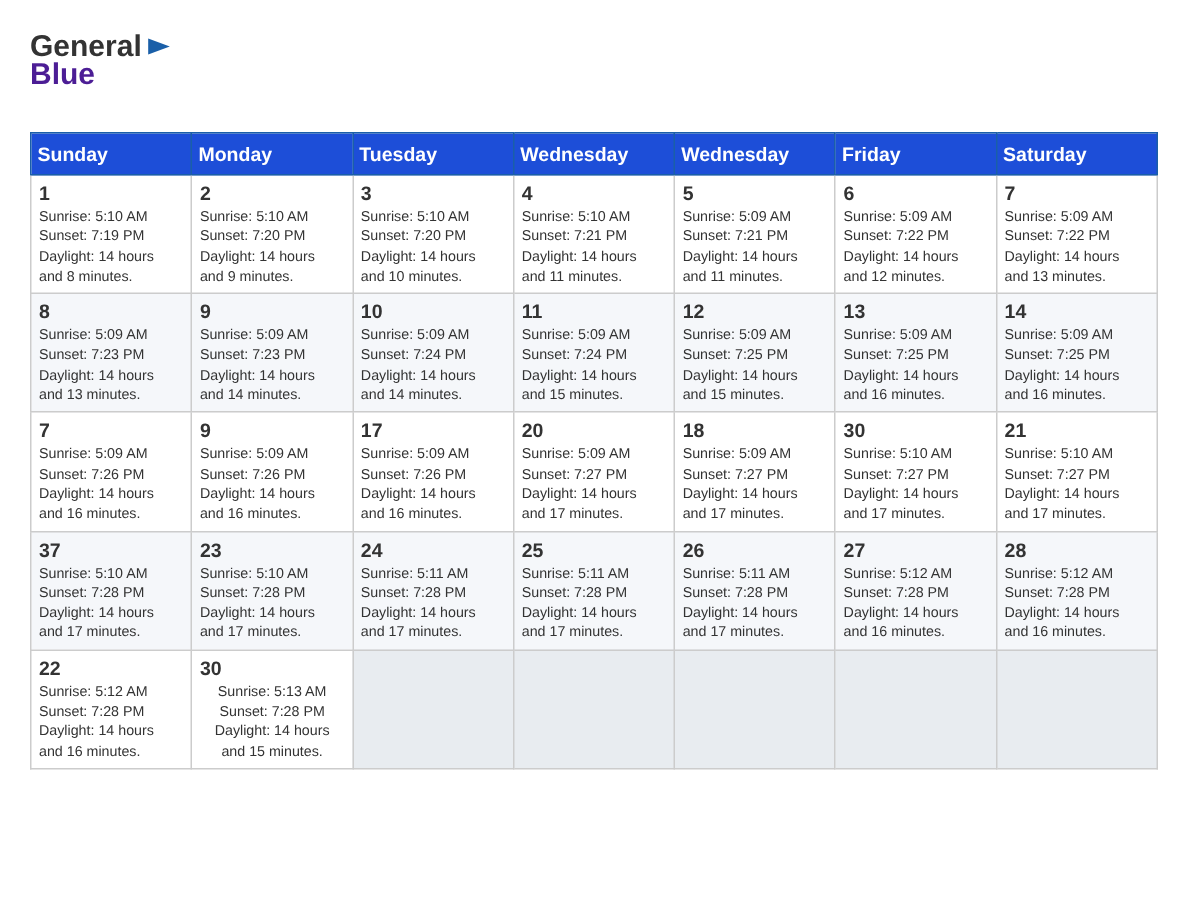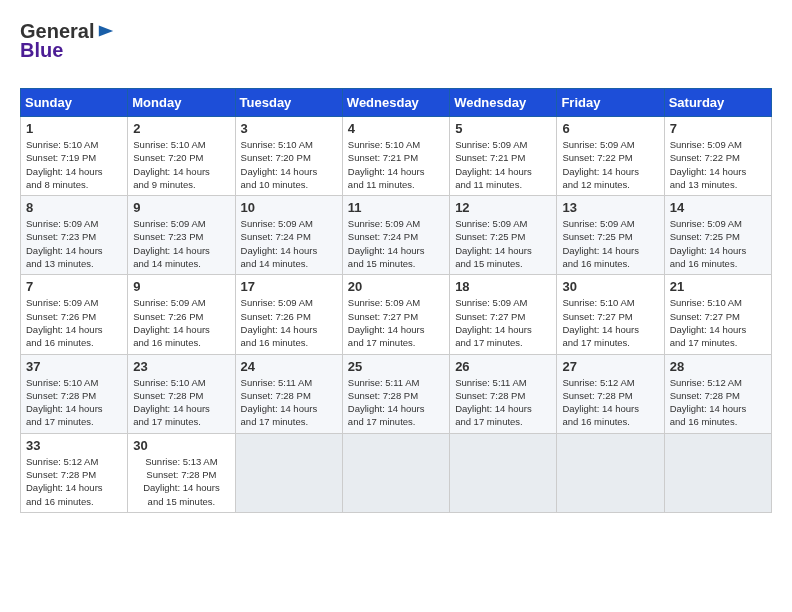--- a/index.html
+++ b/index.html
@@ -310,21 +310,21 @@
         <td>
           <span class="day-number">28</span>
           <div class="day-info" style="white-space: pre-line;">Sunrise: 5:12 AM
 Sunset: 7:28 PM
 Daylight: 14 hours
 and 16 minutes.</div>
         </td>
       </tr>
       <tr>
         <td>
-          <span class="day-number">33</span>
+          <span class="day-number">22</span>
           <div class="day-info" style="white-space: pre-line;">Sunrise: 5:12 AM
 Sunset: 7:28 PM
 Daylight: 14 hours
 and 16 minutes.</div>
         </td>
         <td>
           <span class="day-number">30</span>
           <div class="day-info" style="white-space: pre-line; text-align: center;">Sunrise: 5:13 AM
 Sunset: 7:28 PM
 Daylight: 14 hours

